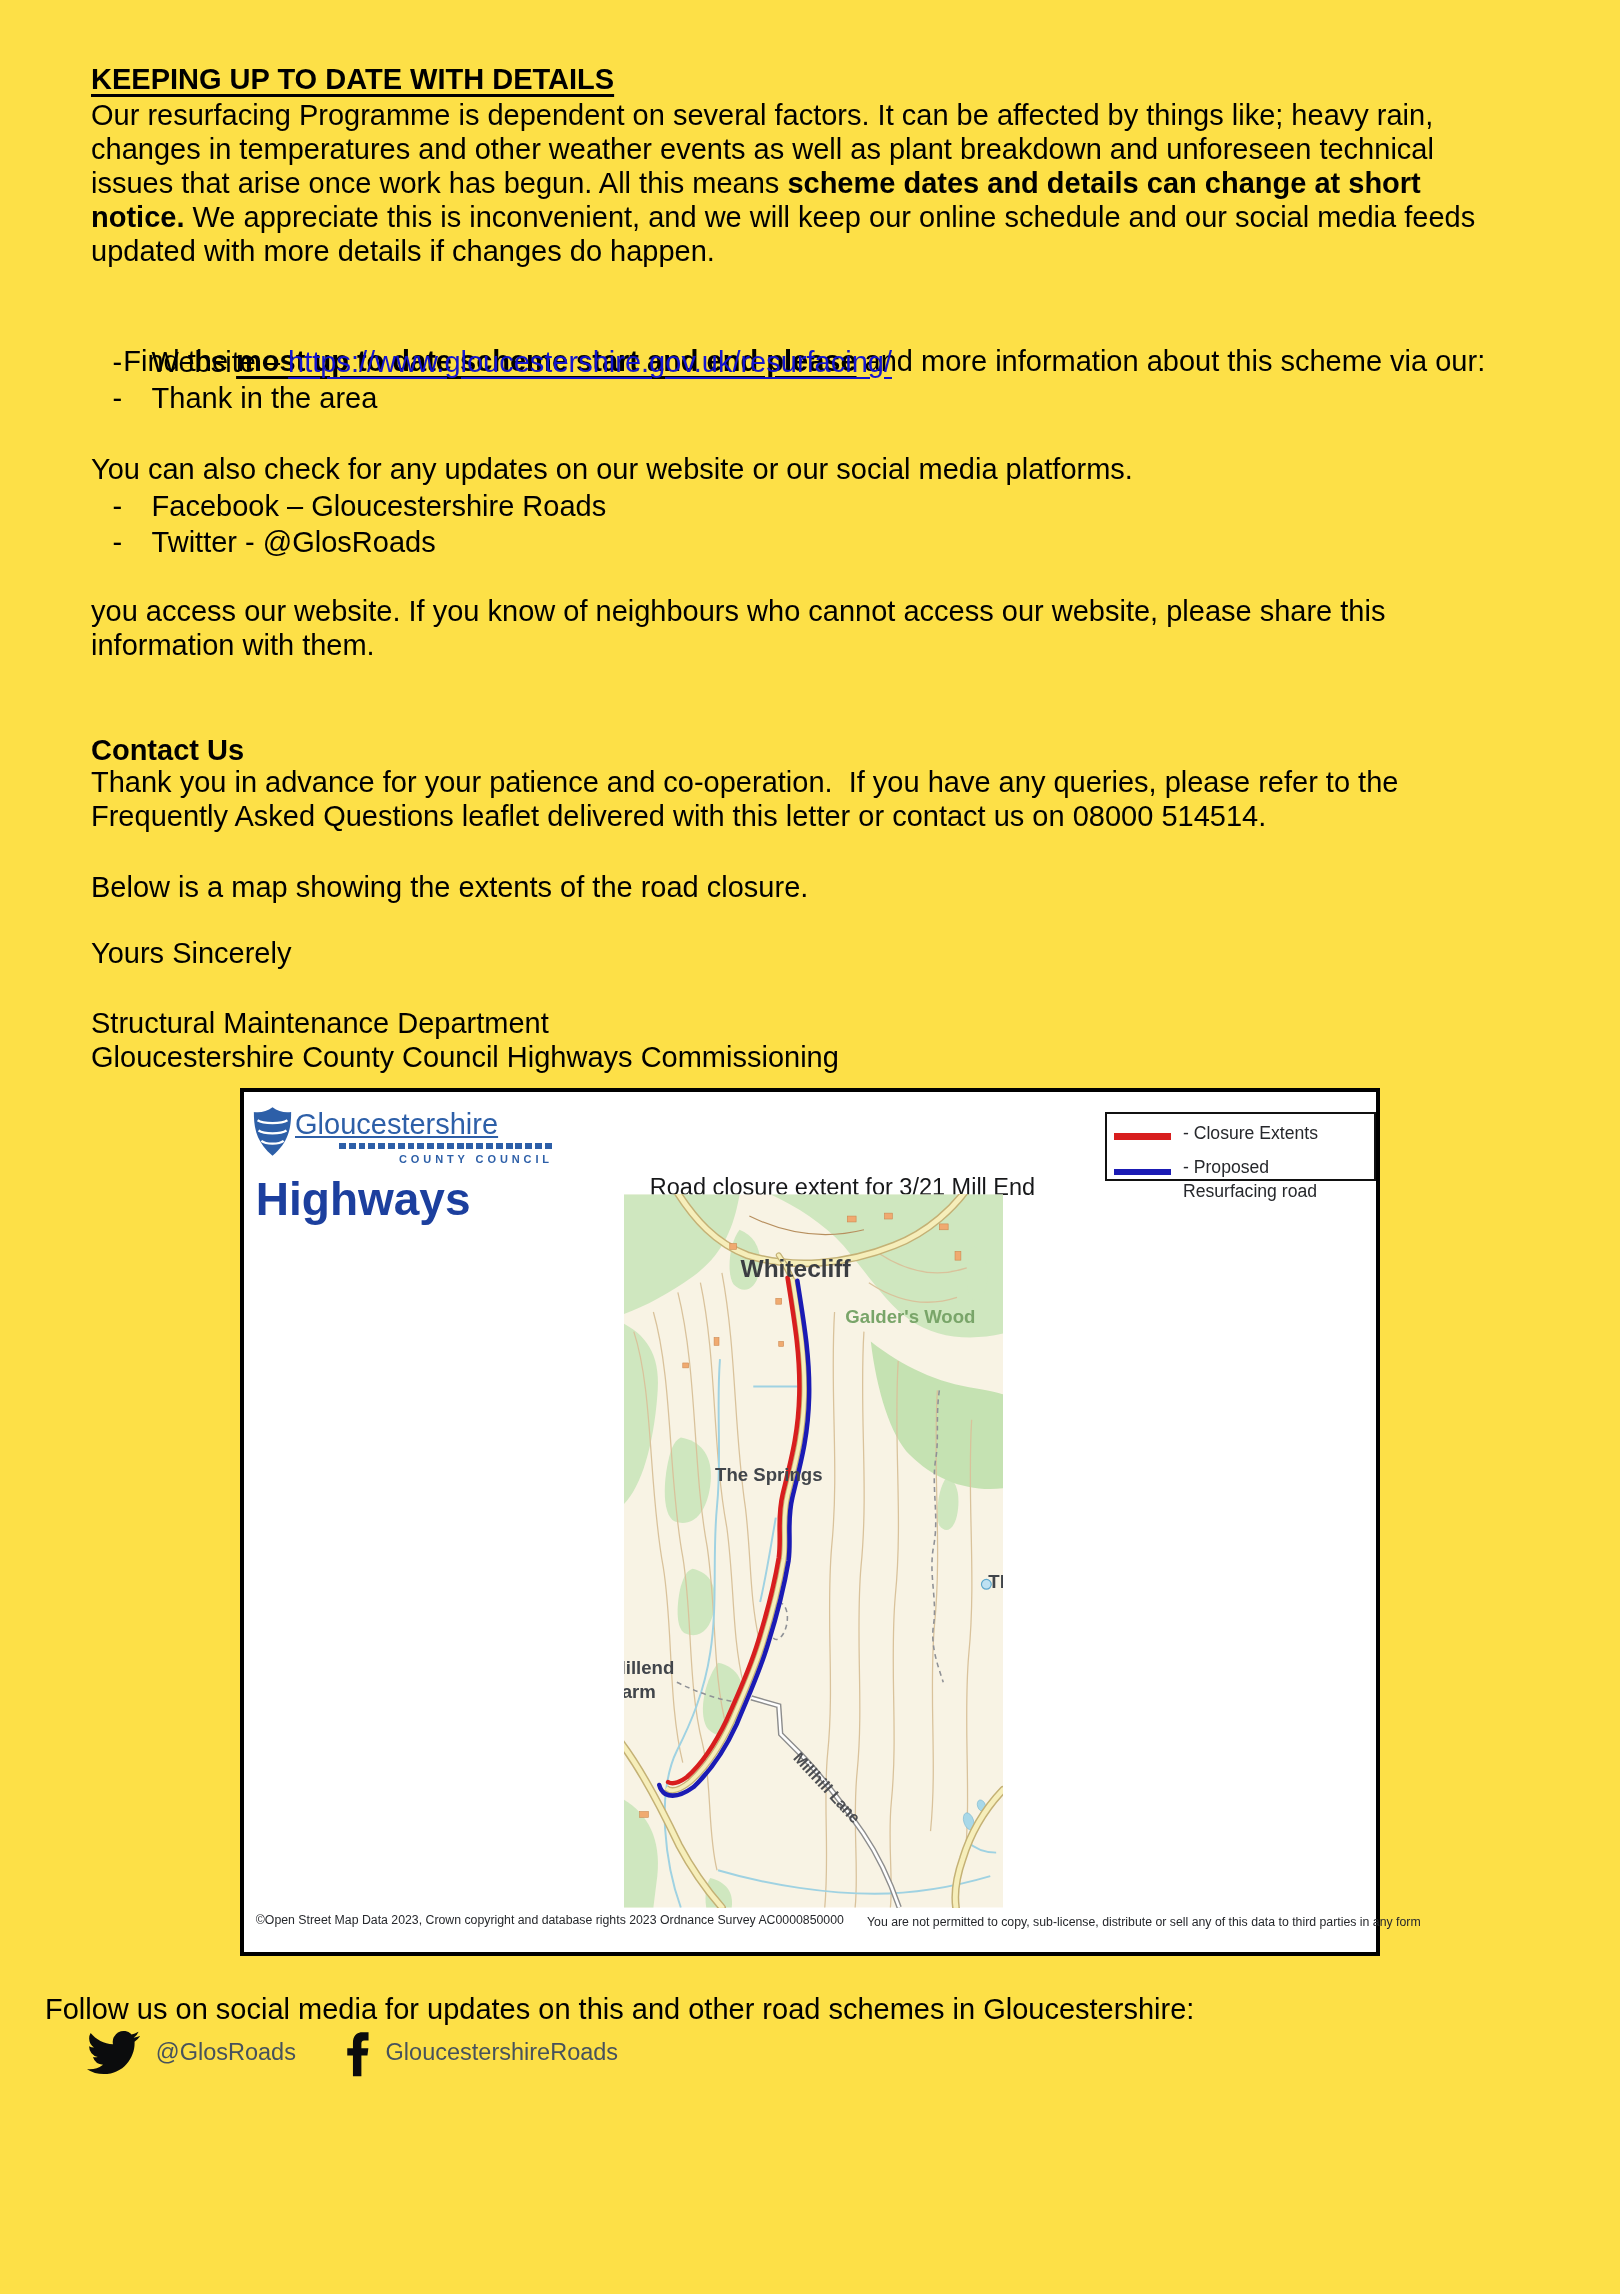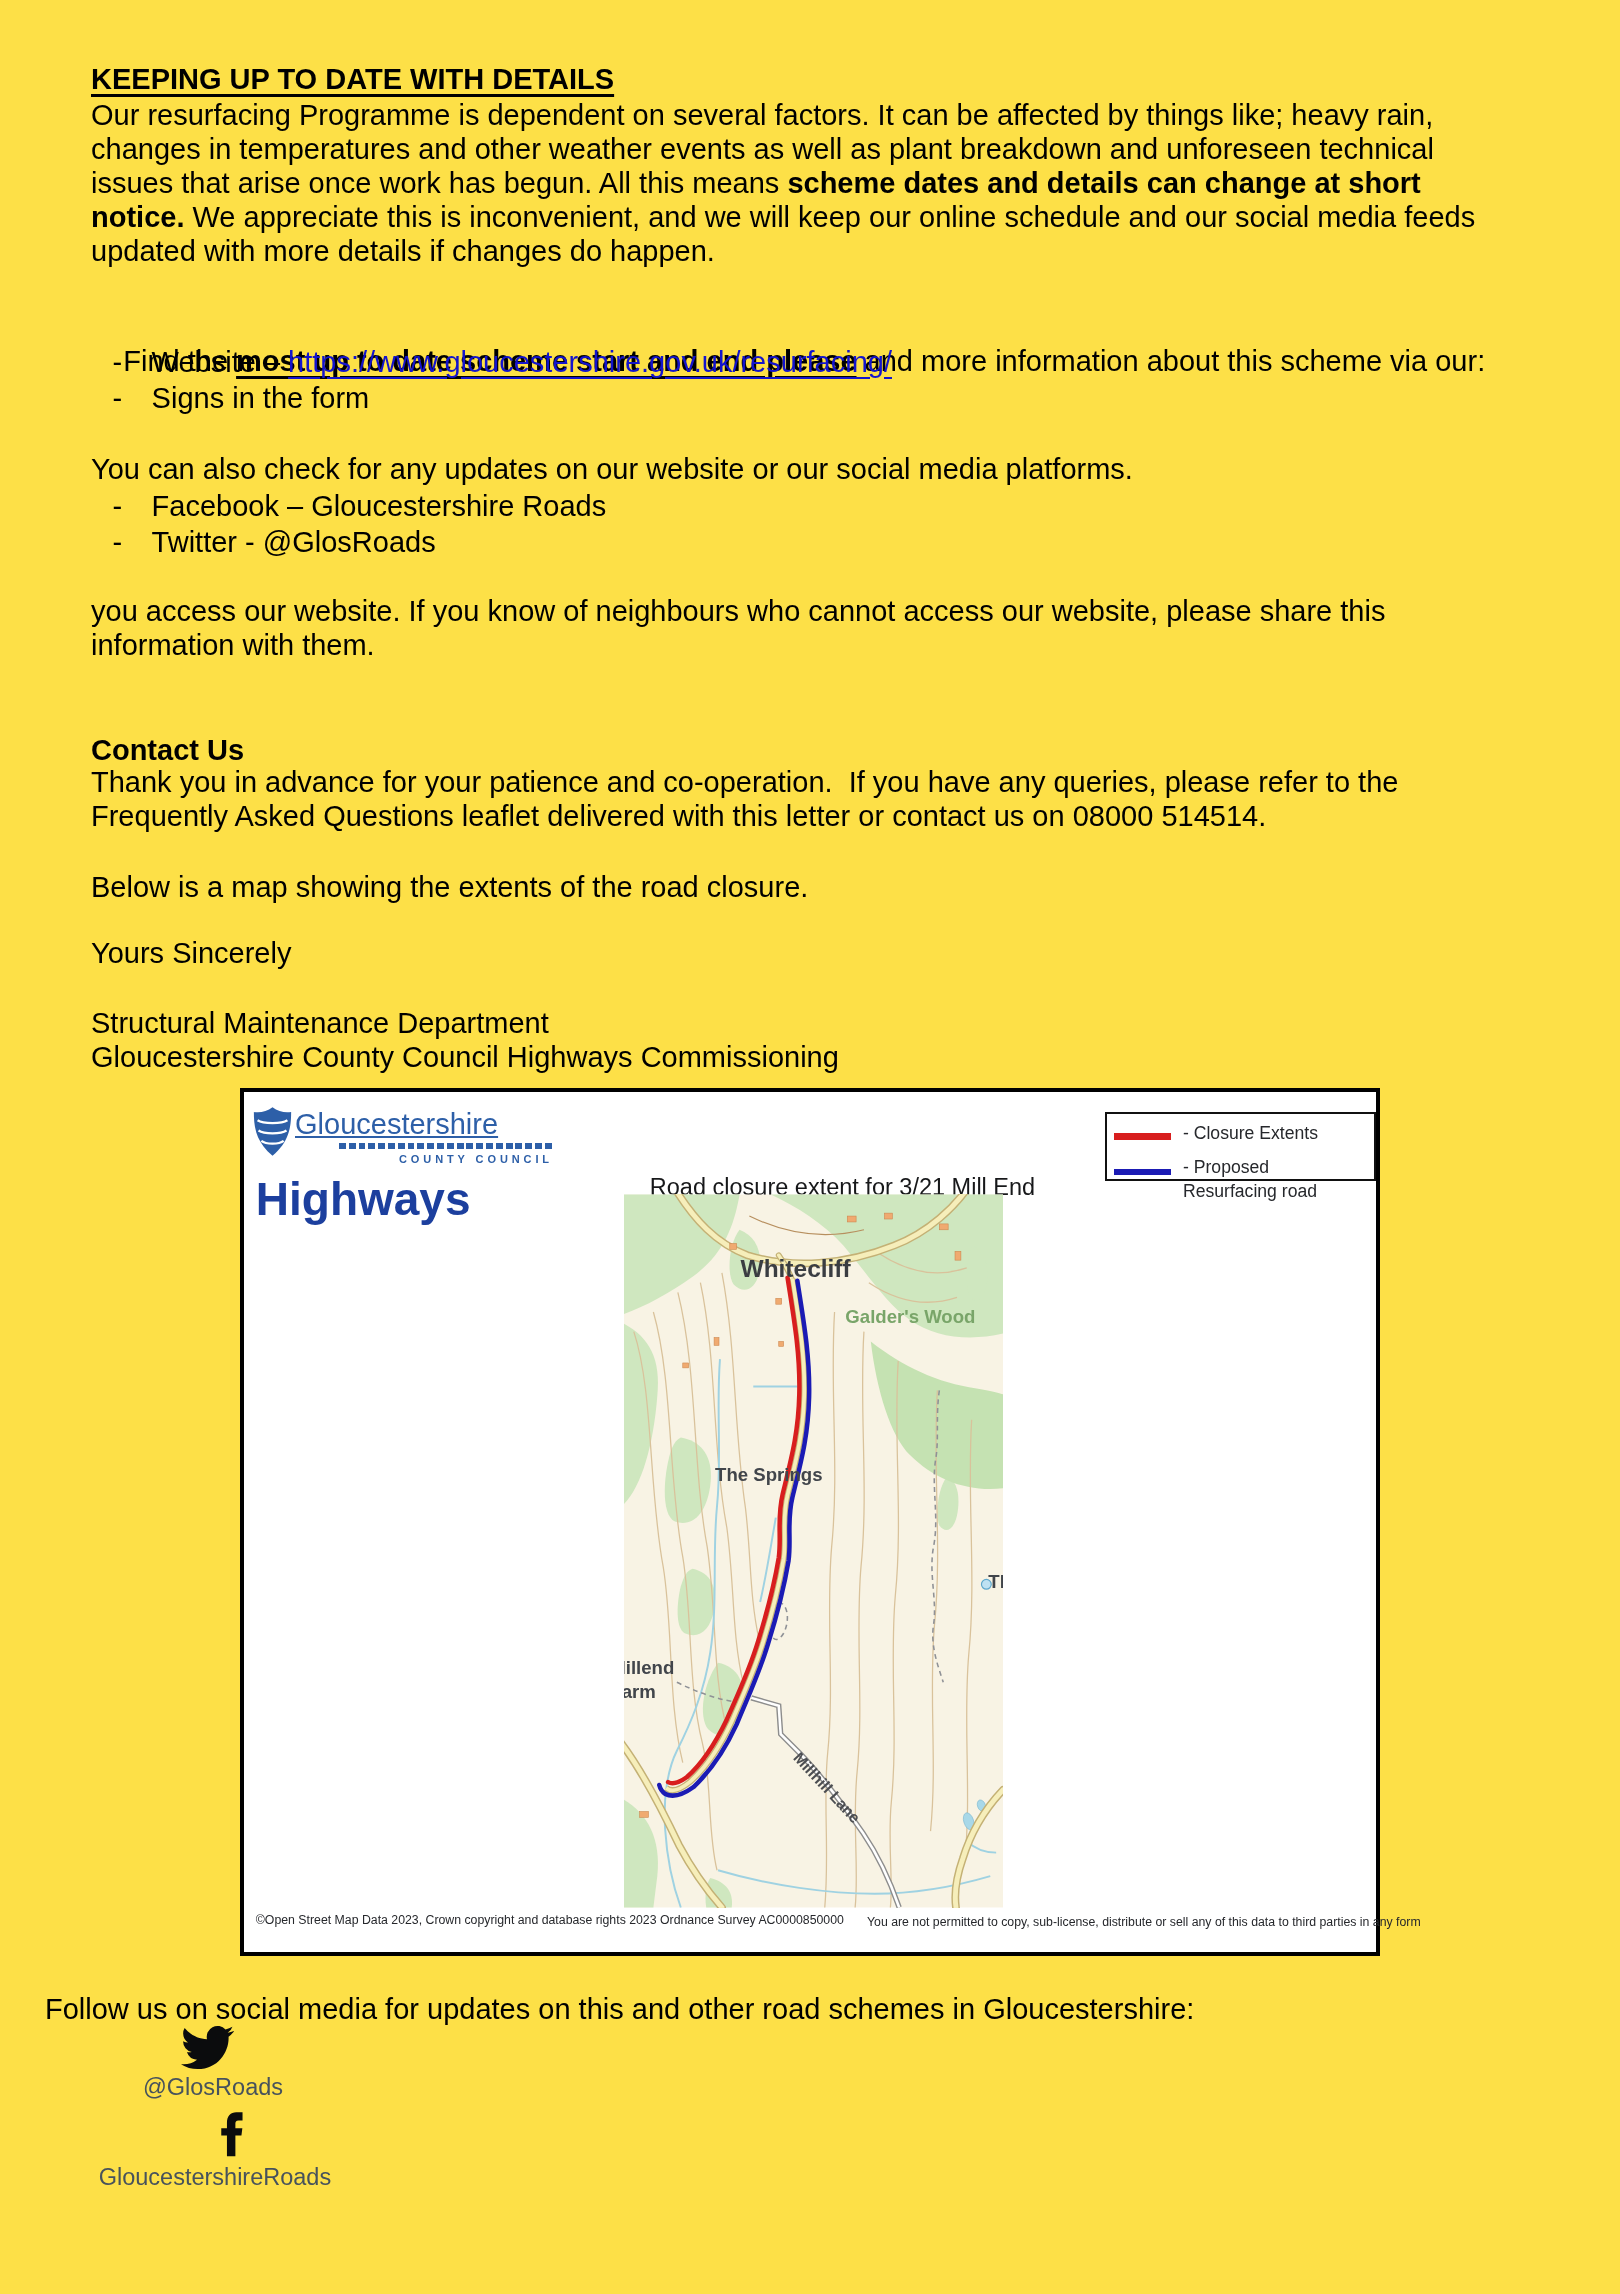--- a/index.html
+++ b/index.html
@@ -20,21 +20,21 @@
      background:repeating-linear-gradient(90deg,var(--logo_blue,#2d5fa8) 0 6.9px,#ffffff 6.9px 9.8px);}
   .logo-sub{left:95px;top:61px;width:214px;text-align:right;font-size:11px;font-weight:bold;letter-spacing:3.9px;color:var(--logo_blue,#2d5fa8);}
   .logo-div{left:11.8px;top:80px;font-size:46px;font-weight:bold;color:var(--highways_blue,#1c3f9e);}
   .map-title{left:378px;top:82px;width:441px;text-align:center;font-size:23.5px;color:#17181a;}
   .legend{left:861px;top:19.6px;width:271px;height:69px;border:2.9px solid #111;box-sizing:border-box;background:#fff;}
   .legend .sw{position:absolute;width:57px;height:6.9px;}
   .legend .lab{position:absolute;font-size:17.6px;color:#26282c;white-space:pre;}
   .cop{font-size:12.3px;color:#26282c;white-space:pre;}
   
   .follow{left:45px;top:1993px;font-size:29px;white-space:pre;}
-  .social{left:83px;top:2021px;display:flex;align-items:center;flex-direction:column;}
+  .social{left:83px;top:2021px;display:flex;align-items:center;}
   .handle{font-size:23.5px;color:#47525c;white-space:pre;}
   svg text{font-family:"Liberation Sans","DejaVu Sans",sans-serif;}
 </style>
 </head>
 <body>
 
 <div class="page">
 
   <div class="abs heading" style="left:91px;top:63px;">KEEPING UP TO DATE WITH DETAILS</div>
 
@@ -50,21 +50,21 @@
     <span>Find the </span><span class="bu">most up to date scheme start and end please</span><span> and more information about this scheme via our:</span>
   </div>
 
   <div class="abs" style="left:91px;top:344px;">
     <div class="bullet">
       <span class="dash">-</span>
       <span>Website – </span><a class="weblink">https://www.gloucestershire.gov.uk/resurfacing/</a>
     </div>
     <div class="bullet">
       <span class="dash">-</span>
-      <span>Signs in the form</span>
+      <span>Thank in the area</span>
     </div>
   </div>
 
   <div class="abs line" style="left:91px;top:452px;">You can also check for any updates on our website or our social media platforms.</div>
 
   <div class="abs" style="left:91px;top:488px;">
     <div class="bullet">
       <span class="dash">-</span>
       <span>Facebook – Gloucestershire Roads</span>
     </div>

